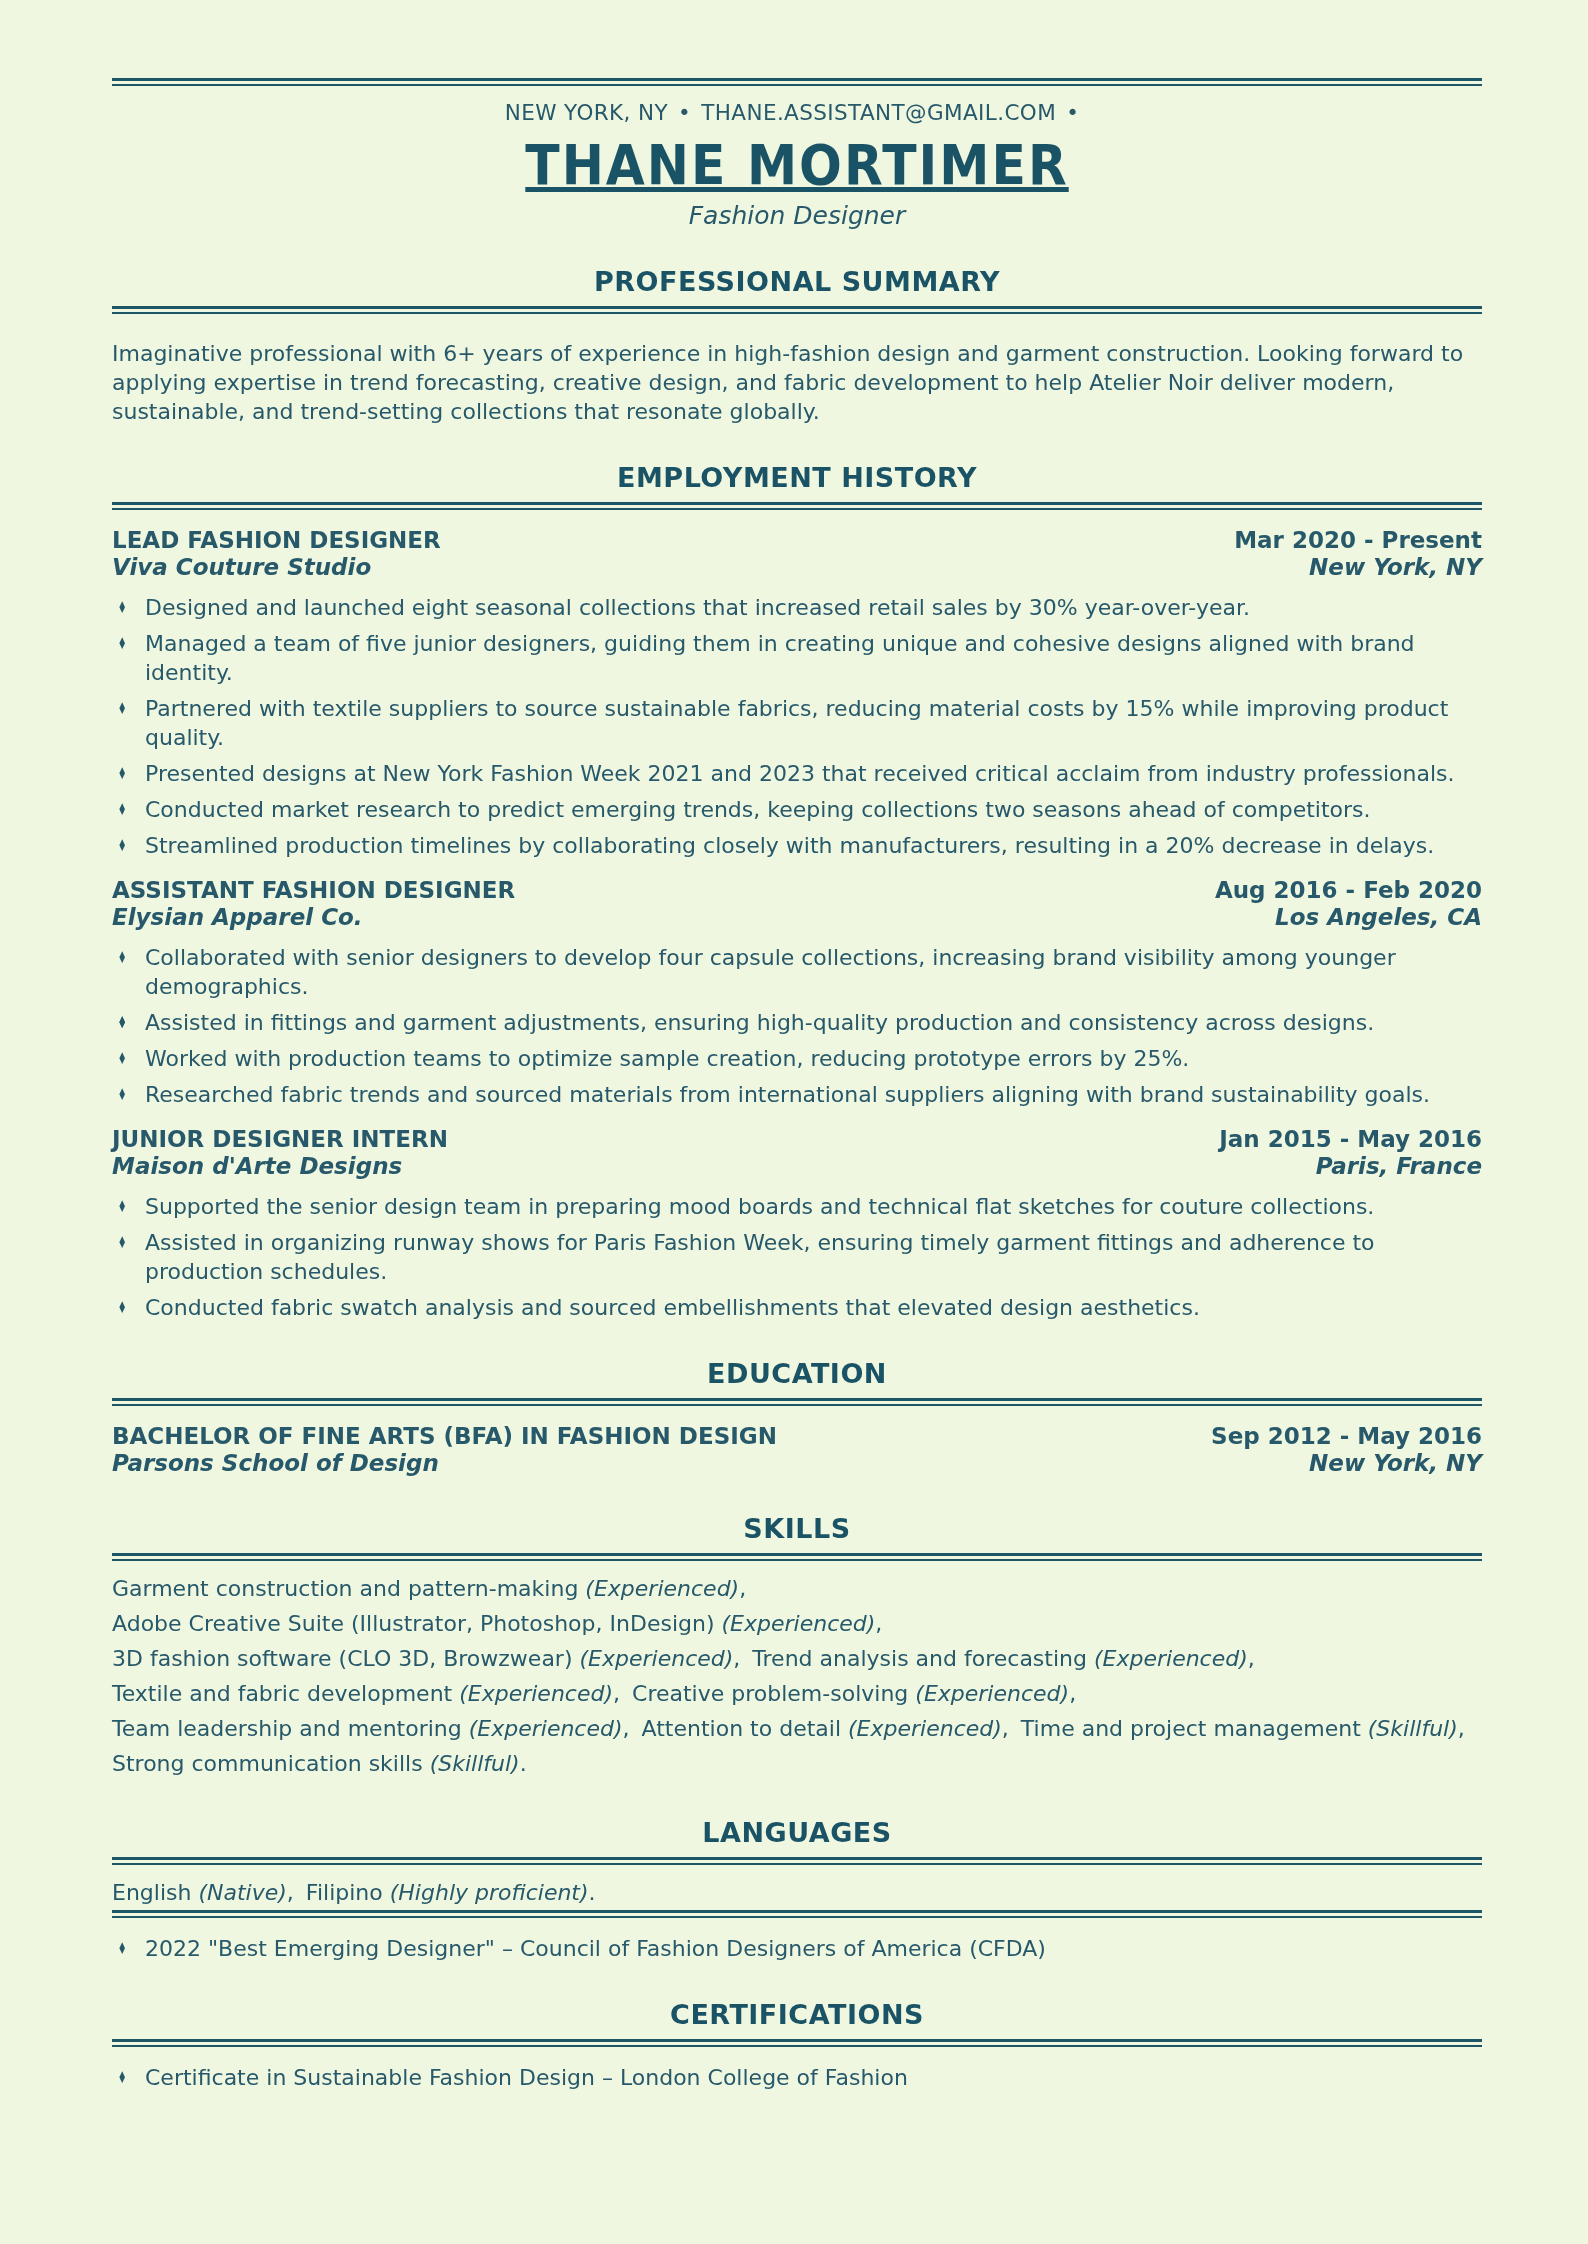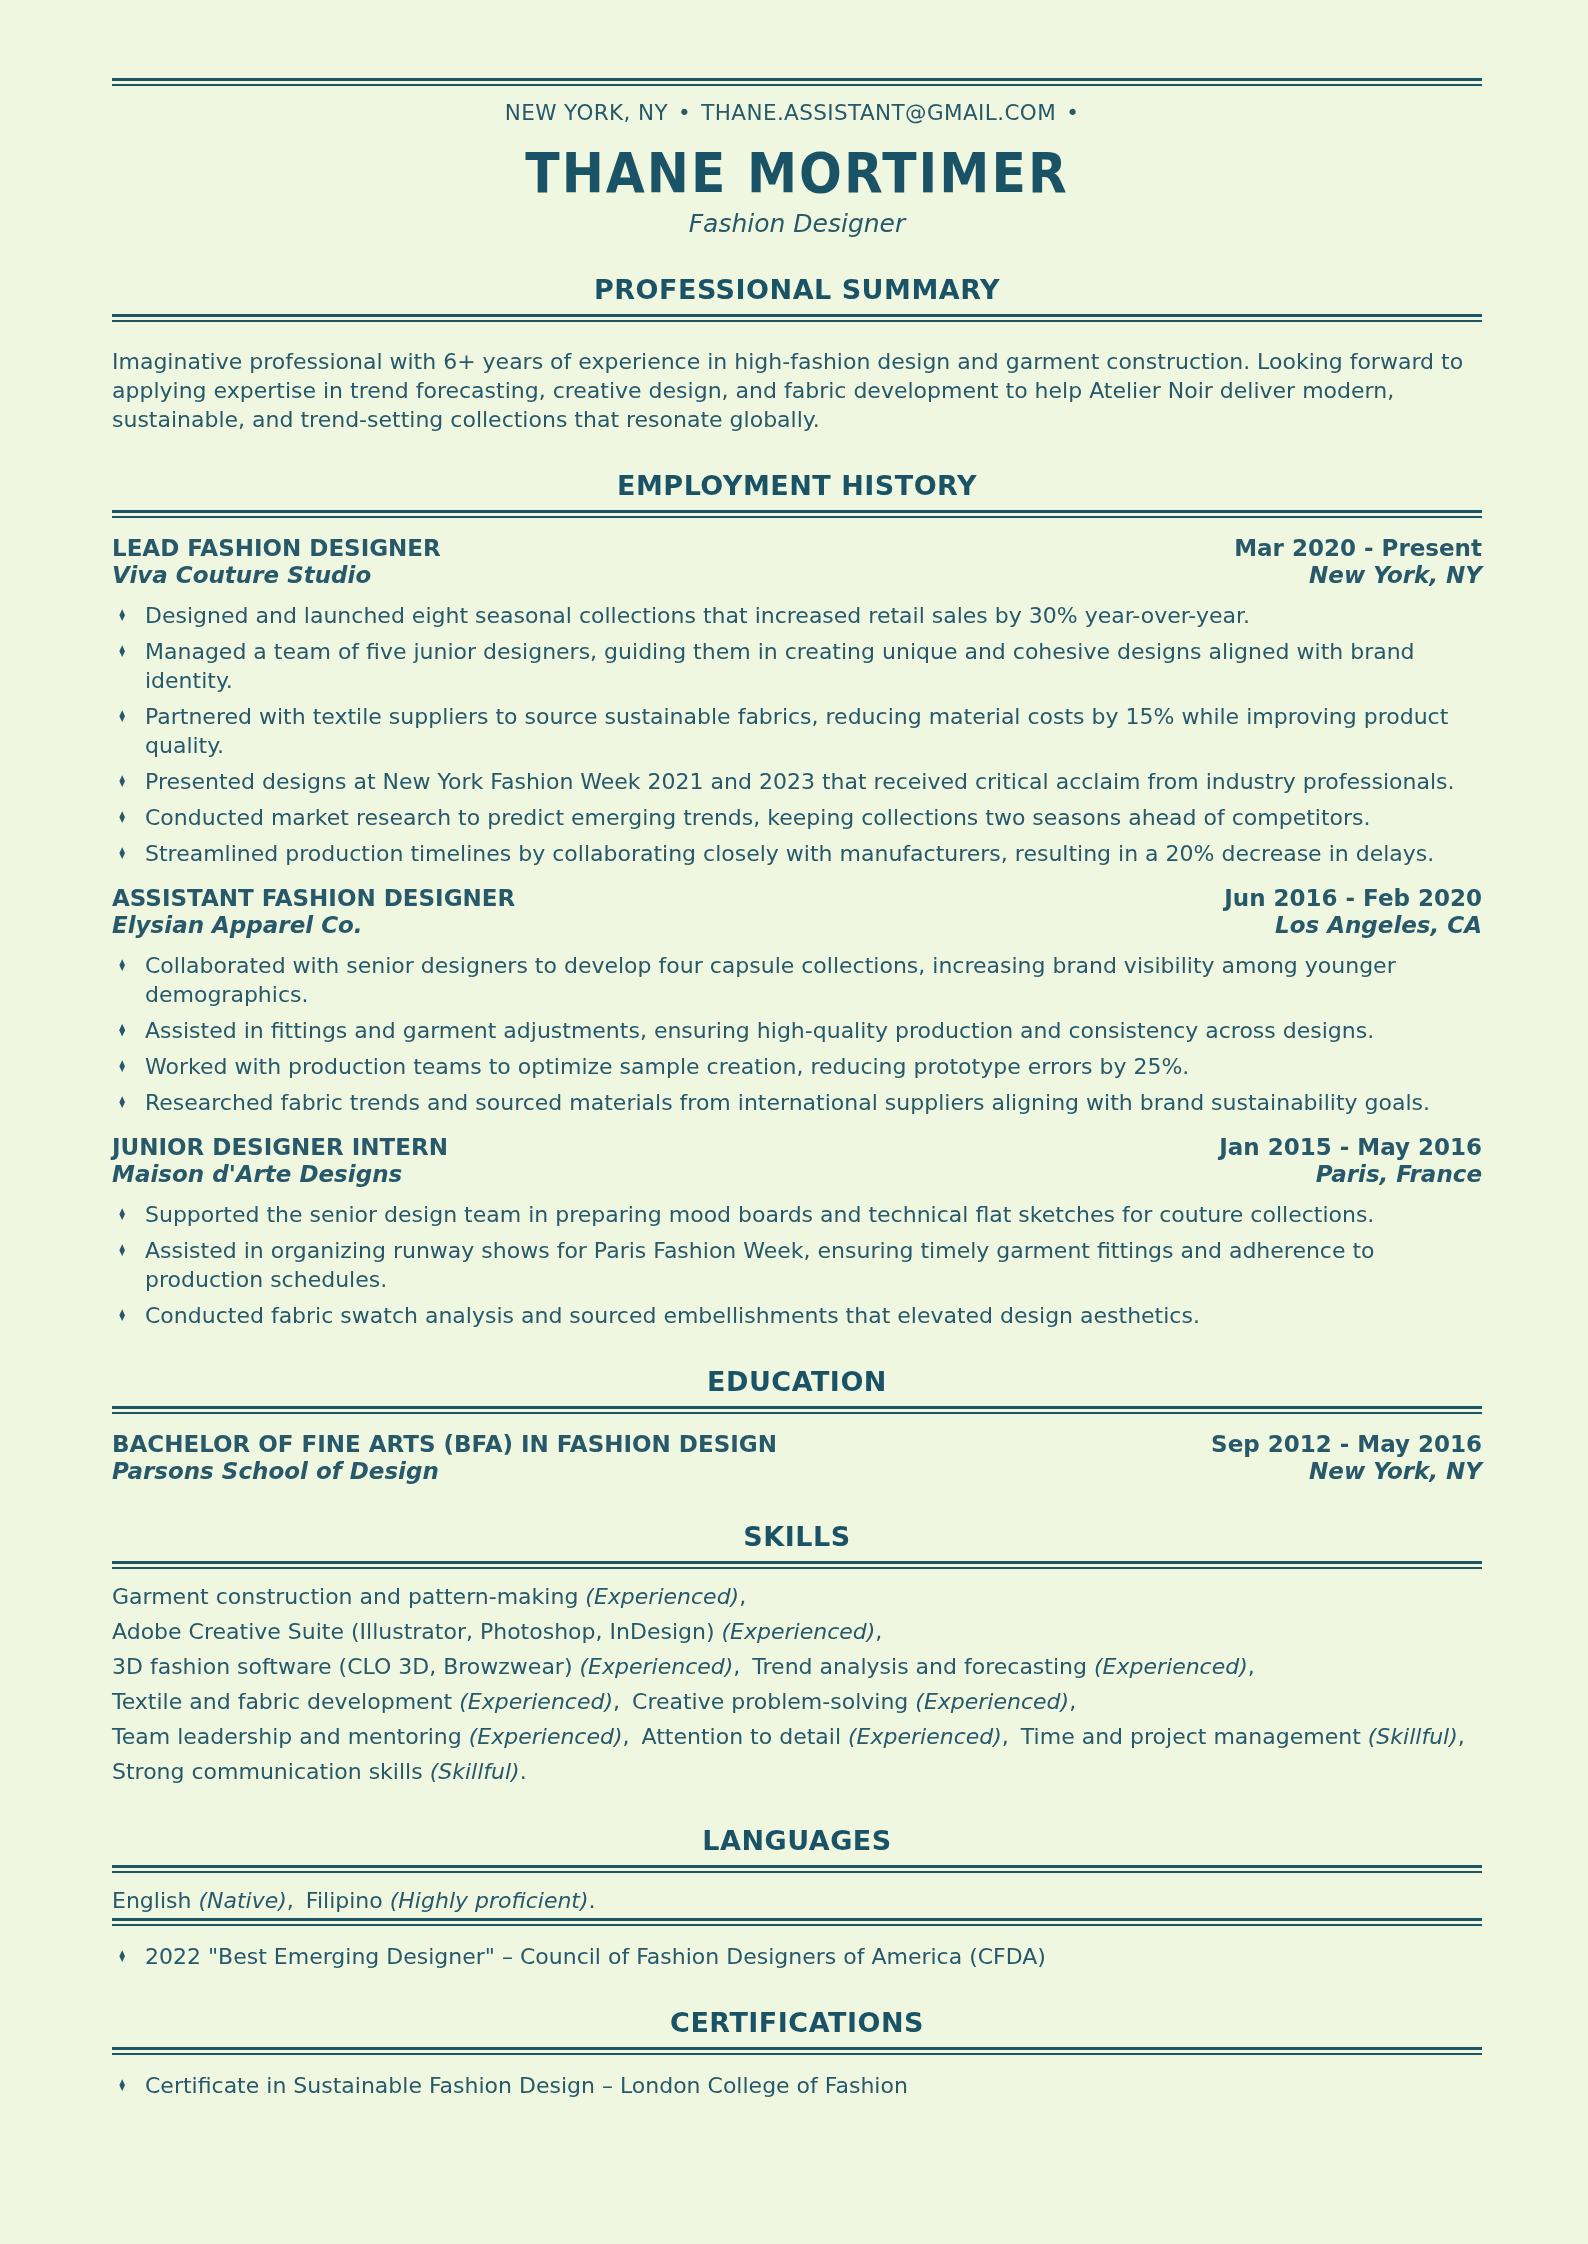--- a/index.html
+++ b/index.html
@@ -34,23 +34,24 @@
     line-height: 30px;
     margin-top: 12px;
   }
   .contact .sep { margin: 0 10px; }
   .name {
     text-align: center;
     font-size: 56px;
     font-weight: 700;
     letter-spacing: 2px;
     line-height: 1.05;
-    margin-top: 16px;
+    margin-top: 8px;
     color: var(--heading);
     font-stretch: semi-condensed;
+    text-decoration: underline;
   }
   .candidate-title {
     text-align: center;
     font-style: italic;
     font-size: 25px;
     margin-top: 6px;
   }
   
   .section-heading {
     text-align: center;
@@ -150,21 +151,21 @@
       <li><span class="diamond">♦</span><span>Partnered with textile suppliers to source sustainable fabrics, reducing material costs by 15% while improving product quality.</span></li>
       <li><span class="diamond">♦</span><span>Presented designs at New York Fashion Week 2021 and 2023 that received critical acclaim from industry professionals.</span></li>
       <li><span class="diamond">♦</span><span>Conducted market research to predict emerging trends, keeping collections two seasons ahead of competitors.</span></li>
       <li><span class="diamond">♦</span><span>Streamlined production timelines by collaborating closely with manufacturers, resulting in a 20% decrease in delays.</span></li>
     </ul>
   </div>
 
   <div class="job">
     <div class="row-head">
       <span>ASSISTANT FASHION DESIGNER</span>
-      <span>Jun 2016 - Feb 2020</span>
+      <span>Aug 2016 - Feb 2020</span>
     </div>
     <div class="row-sub">
       <span>Elysian Apparel Co.</span>
       <span>Los Angeles, CA</span>
     </div>
     <ul class="bullets">
       <li><span class="diamond">♦</span><span>Collaborated with senior designers to develop four capsule collections, increasing brand visibility among younger demographics.</span></li>
       <li><span class="diamond">♦</span></li>
       <li><span class="diamond">♦</span><span>Assisted in fittings and garment adjustments, ensuring high-quality production and consistency across designs.</span></li>
       <li><span class="diamond">♦</span><span>Worked with production teams to optimize sample creation, reducing prototype errors by 25%.</span></li>

